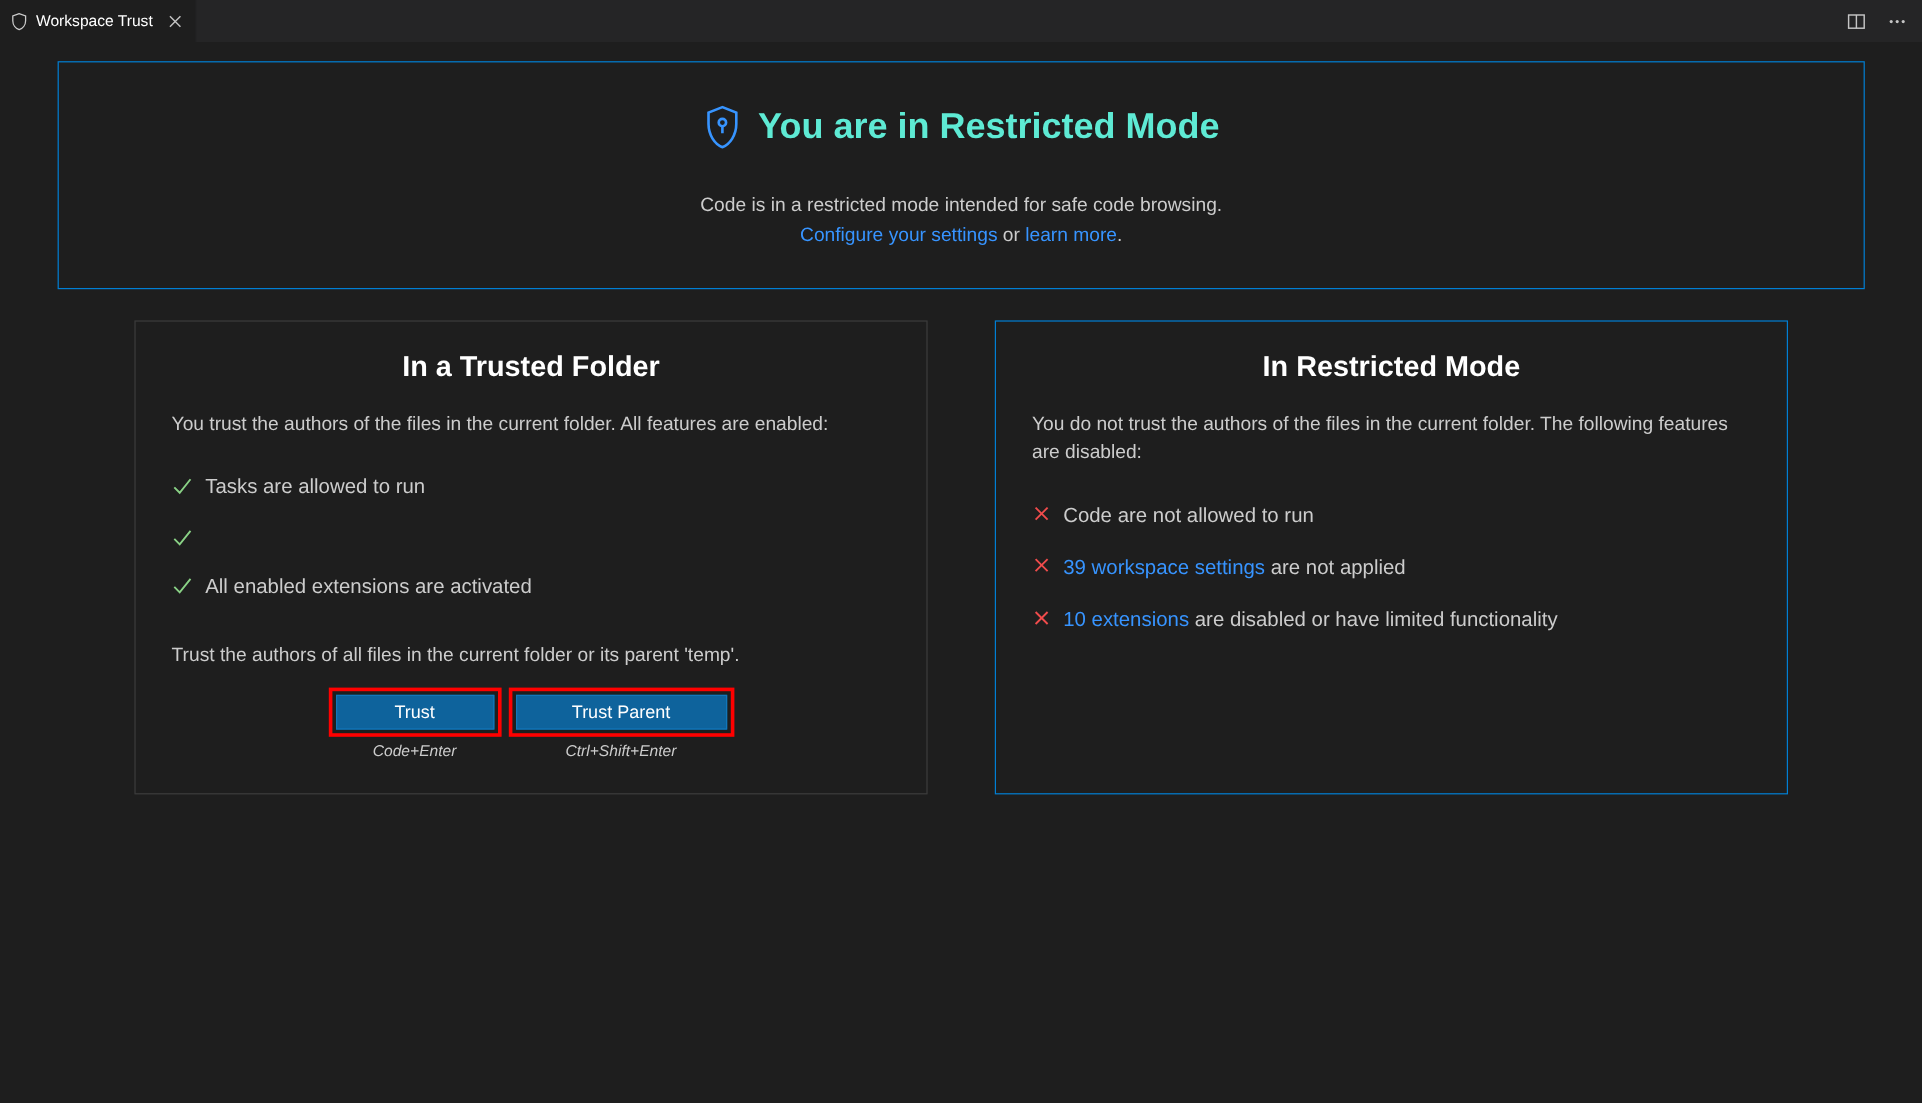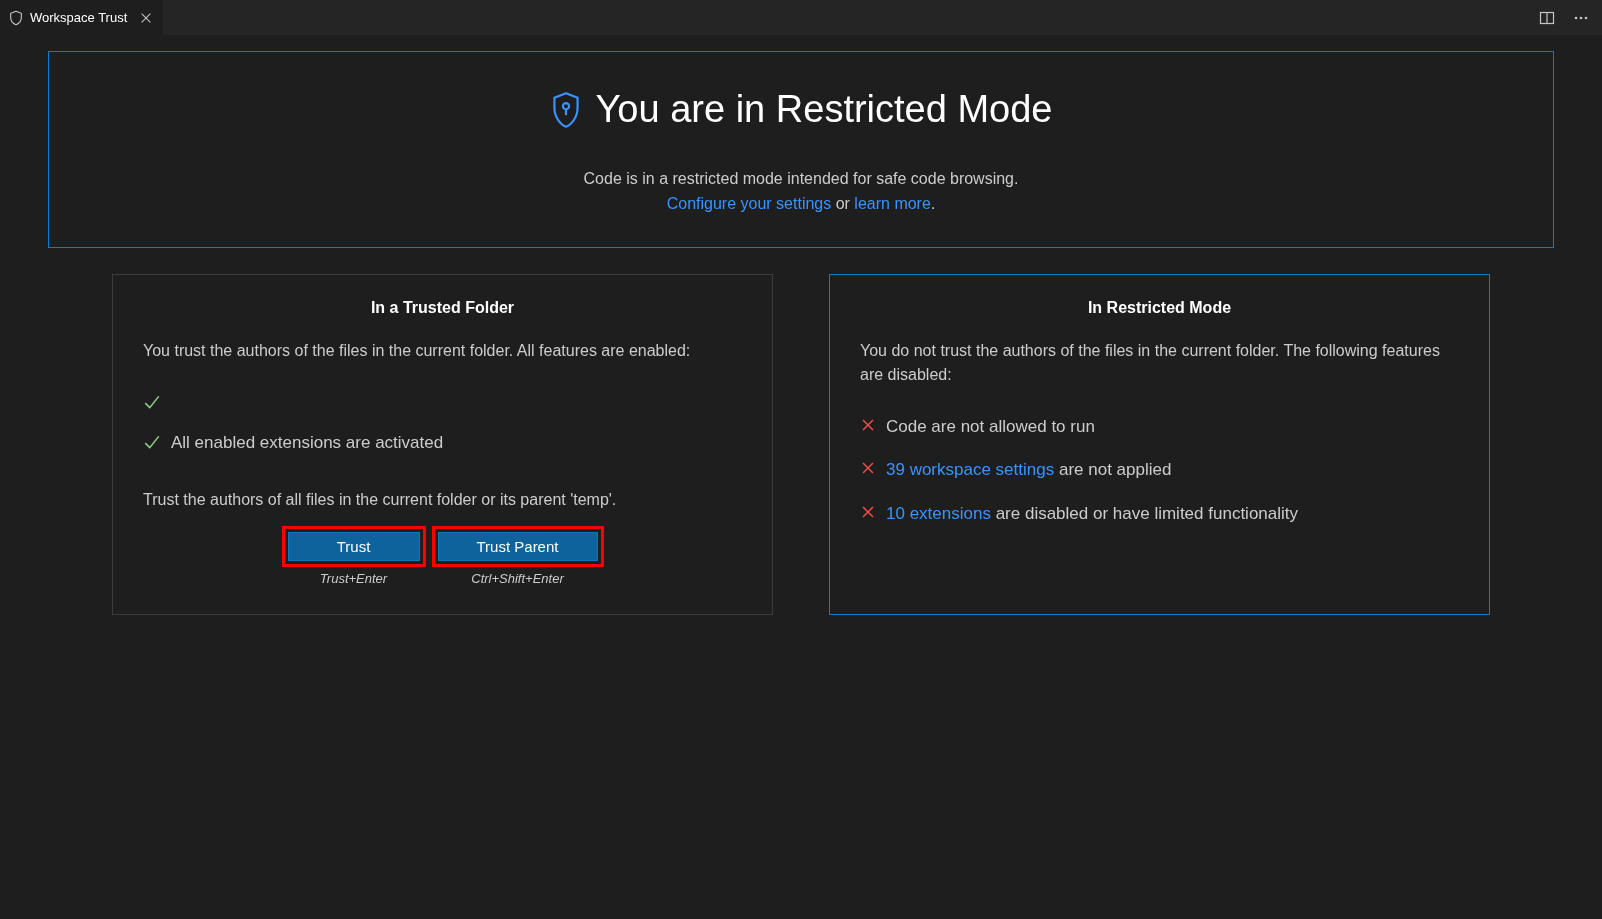--- a/index.html
+++ b/index.html
@@ -44,23 +44,23 @@
       margin-bottom: 26px;
     }
     .banner-title-row {
       display: flex;
       align-items: center;
       justify-content: center;
       gap: 14px;
       margin-bottom: 36px;
     }
     .banner-title {
-      font-size: 38px;
-      font-weight: 400;
-      color: #ffffff;
+      font-size: 30px;
+      font-weight: 700;
+      color: #5eead4;
     }
     .banner-desc {
       font-size: 16px;
       color: #cccccc;
       line-height: 1.55;
     }
     .link { color: #3794ff; cursor: pointer; }
     .cards {
       display: flex;
       gap: 56px;
@@ -68,21 +68,21 @@
     }
     .card {
       flex: 1;
       border: 1px solid #3c3c3c;
       padding: 24px 30px 28px 30px;
     }
     .card.active {
       border: 1px solid #007fd4;
     }
     .card-title {
-      font-size: 16px;
+      font-size: 24px;
       font-weight: 600;
       color: #ffffff;
       text-align: center;
       margin-bottom: 22px;
     }
     .card-desc {
       font-size: 16px;
       color: #cccccc;
       line-height: 1.5;
       margin-bottom: 18px;
@@ -201,41 +201,49 @@
     <div class="card">
       <h2 class="card-title">In a Trusted Folder</h2>
       <p class="card-desc">You trust the authors of the files in the current folder. All features are enabled:</p>
       <ul class="feature-list">
         <li>
           <span class="check">
               <svg width="18" height="18" viewBox="0 0 16 16" fill="none" stroke="#89d185" stroke-width="1.4">
                 <polyline points="2,9 6,13 14,3"></polyline>
               </svg>
             </span>
+          <span>Tasks are allowed to run</span>
+        </li>
+        <li>
+          <span class="check">
+              <svg width="18" height="18" viewBox="0 0 16 16" fill="none" stroke="#89d185" stroke-width="1.4">
+                <polyline points="2,9 6,13 14,3"></polyline>
+              </svg>
+            </span>
         </li>
         <li>
           <span class="check">
               <svg width="18" height="18" viewBox="0 0 16 16" fill="none" stroke="#89d185" stroke-width="1.4">
                 <polyline points="2,9 6,13 14,3"></polyline>
               </svg>
             </span>
           <span>All enabled extensions are activated</span>
         </li>
       </ul>
       <p class="instruct">Trust the authors of all files in the current folder or its parent 'temp'.</p>
       <div class="button-row">
         <div class="button-col">
           <span class="hl">
             <button class="btn" style="width:132px">Trust</button>
           </span>
-          <span class="shortcut">Trust+Enter</span>
+          <span class="shortcut">Code+Enter</span>
         </div>
         <div class="button-col">
           <span class="hl">
-            <button class="btn" style="width:160px">Trust Parent</button>
+            <button class="btn" style="width:176px">Trust Parent</button>
           </span>
           <span class="shortcut">Ctrl+Shift+Enter</span>
         </div>
       </div>
     </div>
 
     <div class="card active">
       <h2 class="card-title">In Restricted Mode</h2>
       <p class="card-desc">You do not trust the authors of the files in the current folder. The following features are disabled:</p>
       <ul class="feature-list">

